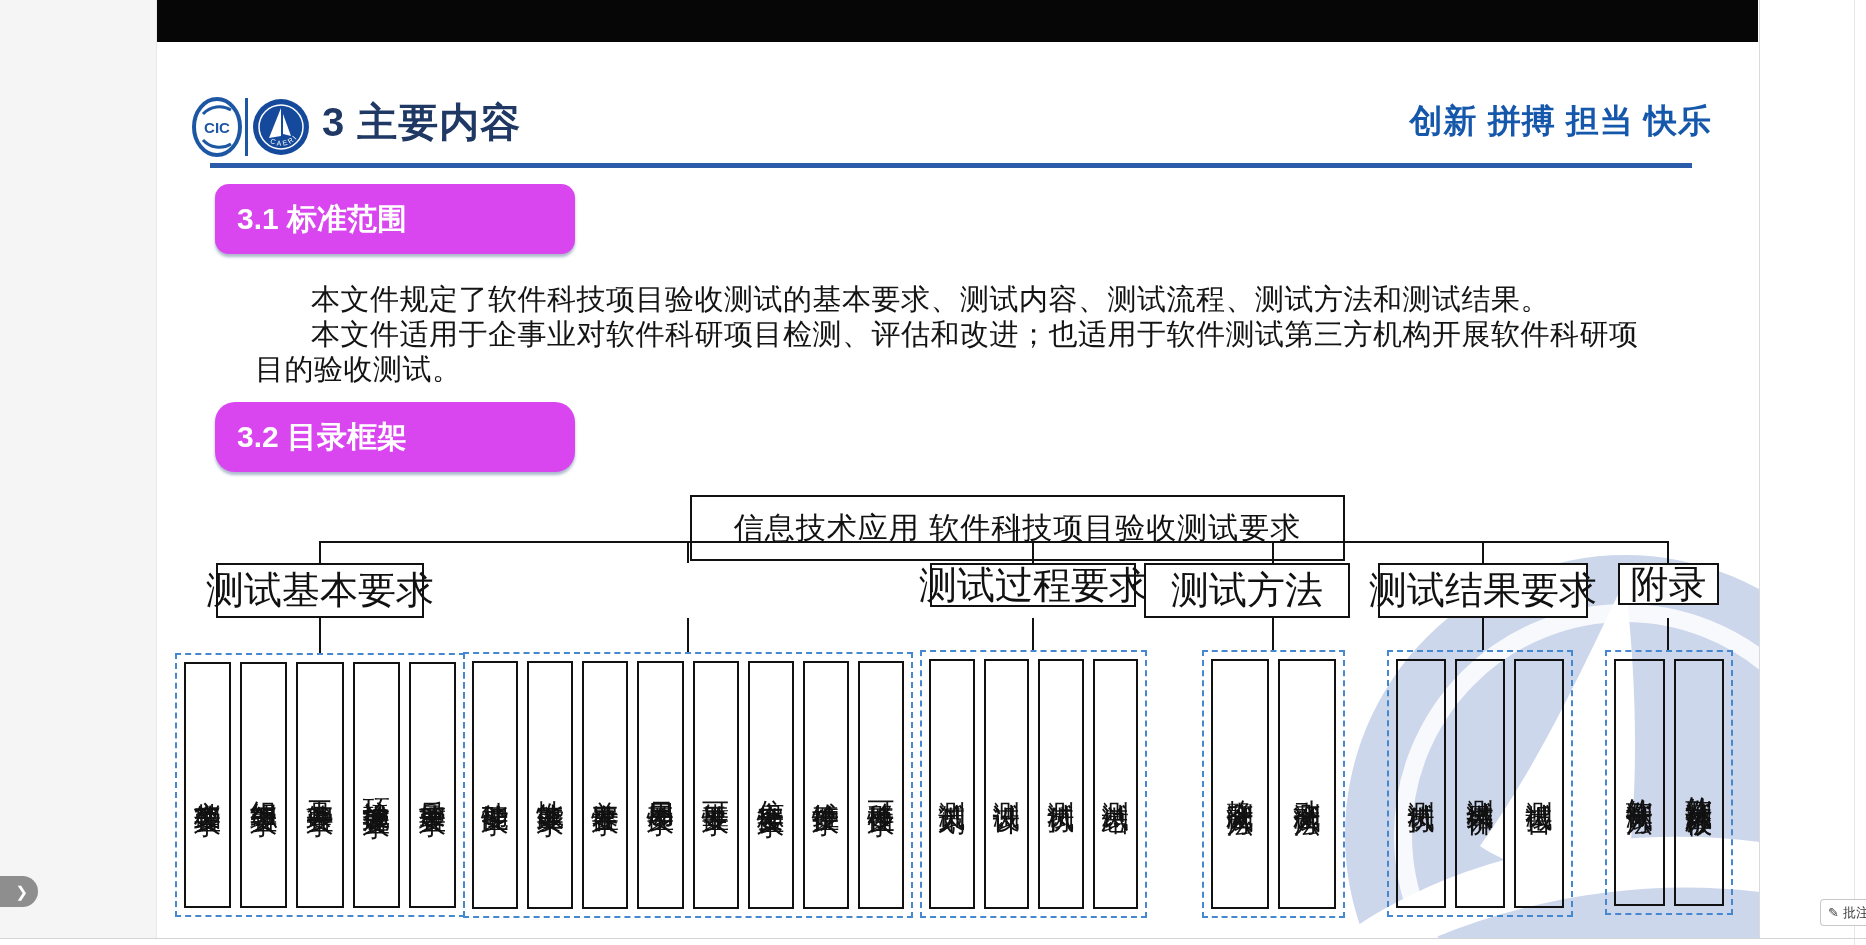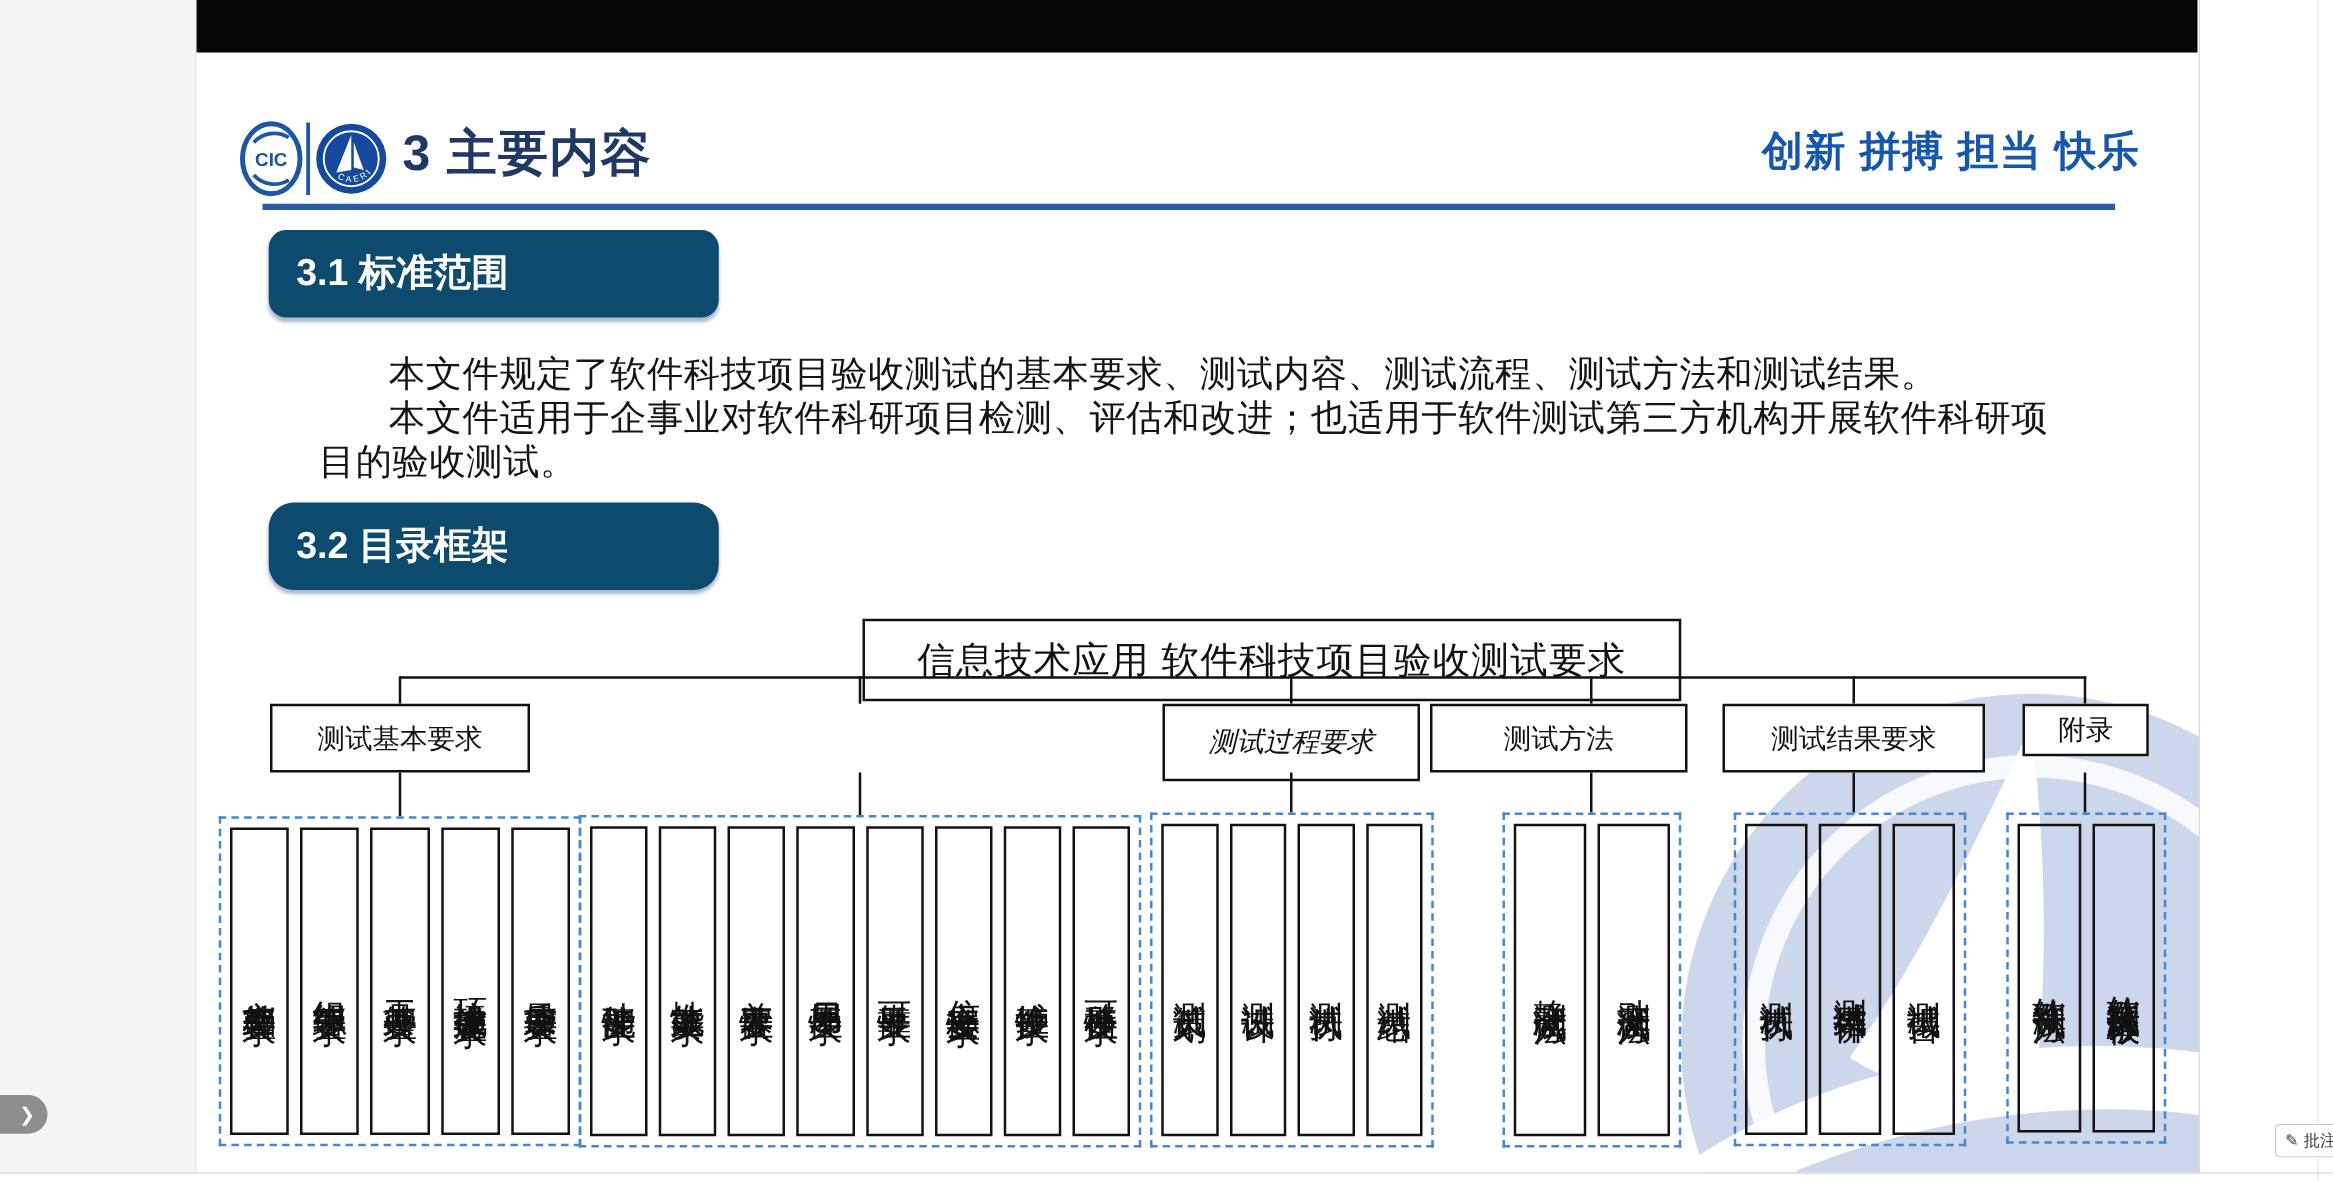--- a/index.html
+++ b/index.html
@@ -34,35 +34,35 @@
   .hdr-divider { position:absolute; left:245px; top:98px; width:3px; height:58px;
                  background:#1d57a4; z-index:4; }
   .page-title { position:absolute; left:322px; top:95px; font-size:40px; font-weight:700;
                 color:#1f3864; z-index:4; letter-spacing:1px; }
   .slogan { position:absolute; left:1330px; top:99px; width:382px; text-align:right;
             font-size:33px; font-weight:700; color:#1557ab; z-index:4; letter-spacing:1px; }
   .blue-rule { position:absolute; left:210px; top:163px; width:1482px; height:5px;
                background:#2b5ca9; z-index:4; }
 
   .section-pill { position:absolute; left:215px; width:360px; height:70px;
-                  background:#0c4a6e; border-radius:14px; z-index:4;
+                  background:#d946ef; border-radius:14px; z-index:4;
                   color:#ffffff; font-size:30px; font-weight:700; line-height:70px;
                   padding-left:22px; box-shadow:0 3px 3px rgba(16,52,110,0.35); }
   .pill-31 { top:184px; }
   .pill-32 { top:402px;border-radius:20px; }
 
   .para-line { position:absolute; font-size:29px; color:#141414; z-index:4;
                white-space:nowrap; letter-spacing:0.5px; }
 
   
   #tree-layer { position:absolute; left:0; top:0; width:1866px; height:945px; z-index:4; }
   .vline { background:#111111; width:2px; }
   .hline { background:#111111; height:2px; }
   .node  { border:2px solid #111111; background:#ffffff; display:flex;
-           align-items:center; justify-content:center; font-size:22px; color:#111111;
+           align-items:center; justify-content:center; font-size:38px; color:#111111;
            white-space:nowrap; }
   .root-node { font-size:30px; letter-spacing:1px;margin-top:45px; }
   .group { border:2px dashed #4588d0; display:flex; gap:9px; padding:7px;
            background:transparent; }
   .leaf  { flex:1; border:2px solid #111111; display:flex; align-items:center;
            justify-content:center; background:transparent; }
   .leaf span { writing-mode:vertical-rl; text-orientation:upright; font-size:27px;
                color:#111111; letter-spacing:2px; }
 </style>
 </head>
@@ -158,21 +158,21 @@
         <span>信息安全性要求</span>
       </div>
       <div class="leaf">
         <span>维护性要求</span>
       </div>
       <div class="leaf">
         <span>可移植性要求</span>
       </div>
     </div>
     <div class="abs vline" style="left:1032px;top:541px;height:22px;"></div>
-    <div class="abs node" style="left:930px;top:563px;width:206px;height:62px;font-style:italic;">测试过程要求</div>
+    <div class="abs node" style="left:930px;top:563px;width:206px;height:44px;">测试过程要求</div>
     <div class="abs vline" style="left:1032px;top:618px;height:32px;"></div>
     <div class="abs group" style="left:920px;top:650px;width:227px;height:268px;">
       <div class="leaf">
         <span>测试策划</span>
       </div>
       <div class="leaf">
         <span>测试设计</span>
       </div>
       <div class="leaf">
         <span>测试执行</span>

